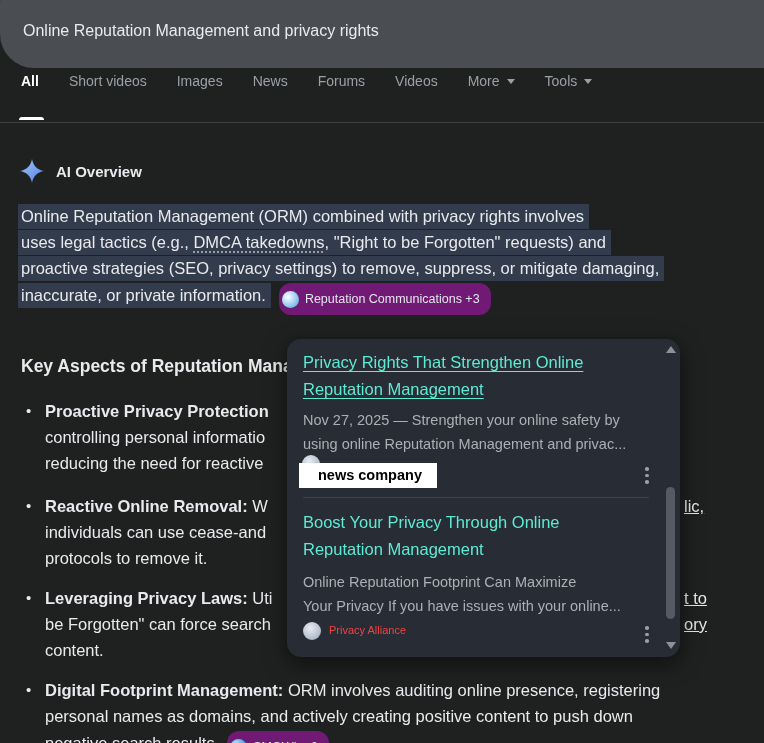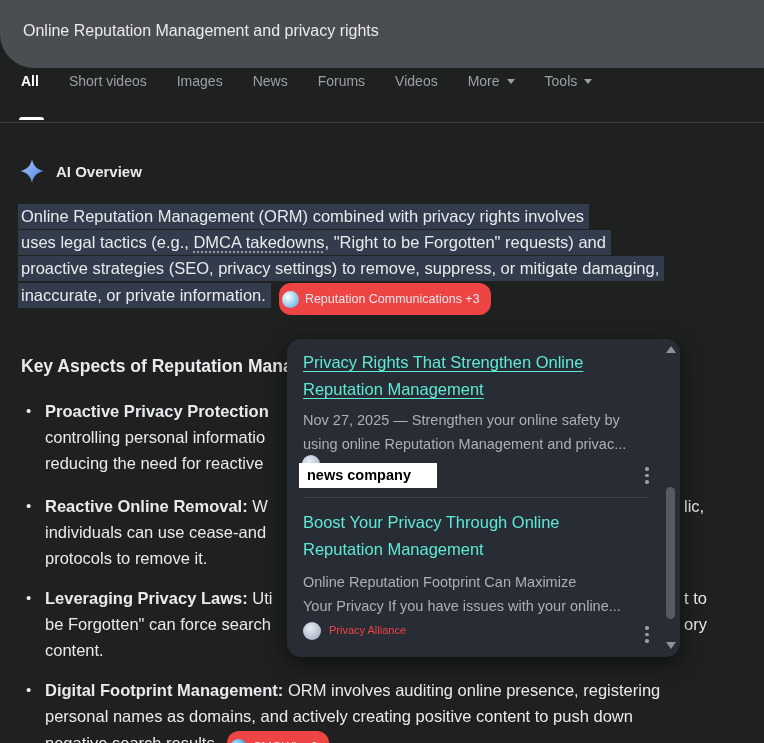--- a/index.html
+++ b/index.html
@@ -25,48 +25,48 @@
   
   .ai-header { position:absolute; top:159px; left:20px; display:flex; align-items:center; gap:12px; }
   .ai-label { font-size:15px; font-weight:bold; color:#e8eaed; }
   
   .summary { position:absolute; top:203px; left:21px; font-size:16.5px; line-height:26px; }
   .pline { height:26px; white-space:nowrap; }
   .sel { background:#333c4c; display:inline-block; height:25px; line-height:25px;
     padding:0 5px 0 3px; margin-left:-3px; }
   .dotted-link { text-decoration:underline dotted; text-underline-offset:4px; text-decoration-color:#aab0b8; }
   
-  .chip { display:inline-flex; align-items:center; gap:6px; background:#ef4444;
+  .chip { display:inline-flex; align-items:center; gap:6px; background:#701a75;
     border-radius:12px; padding:3px 11px 3px 3px; font-size:12.5px; color:#e3e6ea;
     margin-left:8px; vertical-align:middle; transform:translateY(2px); cursor:pointer; }
   .chip-favicon { width:17px; height:17px; border-radius:50%;
     background:radial-gradient(circle at 35% 35%, #ffffff, #8ec8ee 60%, #5a9fd4); }
   .chip-favicon.blue { background:radial-gradient(circle at 35% 35%, #cfeaff, #4aa8e8 55%, #2f7fc0); }
   
   .section-heading { position:absolute; top:356px; left:21px; font-size:17.5px; font-weight:bold;
     white-space:nowrap; z-index:1; }
   .bullet { position:absolute; left:21px; width:724px; font-size:16.5px; line-height:26px; z-index:1; }
   .dot { position:absolute; left:5px; top:0; font-size:15px; }
   .blines { margin-left:24px; }
   .bline { height:26px; white-space:nowrap; }
   .bline b { font-weight:bold; }
   .rfrag { position:absolute; left:684px; height:26px; line-height:26px; font-size:16.5px;
-    white-space:nowrap; z-index:1; }
+    white-space:nowrap; z-index:1;text-decoration:underline; }
   
   .popup { position:absolute; left:287px; top:339px; width:393px; height:318px;
     background:#282c35; border-radius:14px; box-shadow:0 6px 22px rgba(0,0,0,0.55); z-index:5; }
   .p-title { position:absolute; left:16px; font-size:16.5px; line-height:27px; color:#5eead4;
     white-space:nowrap; cursor:pointer; }
   .p-title.underlined .tline { text-decoration:underline; text-underline-offset:3px; }
   .p-snippet { position:absolute; left:16px; font-size:14.5px; line-height:24px; color:#abb0b6;
     white-space:nowrap; }
   .p-favicon { position:absolute; width:18px; height:18px; border-radius:50%;
     background:radial-gradient(circle at 40% 35%, #e8ecf2, #9aa6bb); }
   .white-box { position:absolute; left:12px; top:124px; width:138px; height:25px; background:#ffffff;
-    color:#000000; font-weight:bold; font-size:14.5px; line-height:25px; padding-left:8px;
+    color:#000000; font-weight:bold; font-size:14.5px; line-height:25px; padding-left:19px;
     white-space:nowrap; z-index:3; }
   .p-source-label { position:absolute; font-size:11px; color:#ef4444; white-space:nowrap; }
   .more-dots { position:absolute; left:356px; display:flex; flex-direction:column; gap:3px;
     cursor:pointer; padding:2px; }
   .more-dots i { width:3.5px; height:3.5px; border-radius:50%; background:#9aa0a6; }
   .p-divider { position:absolute; left:16px; top:158px; width:346px; height:1px; background:#3e424a; }
   .sb-up { position:absolute; left:379px; top:7px; width:0; height:0;
     border-left:5px solid transparent; border-right:5px solid transparent;
     border-bottom:7px solid #8d9298; }
   .sb-down { position:absolute; left:379px; top:303px; width:0; height:0;

